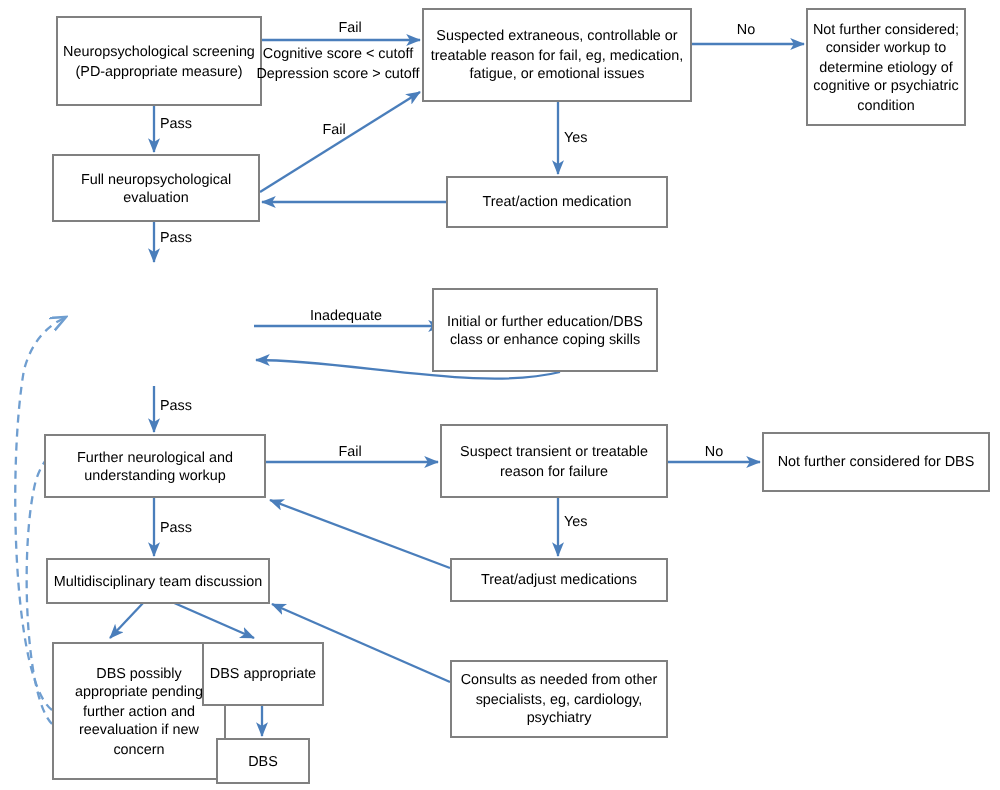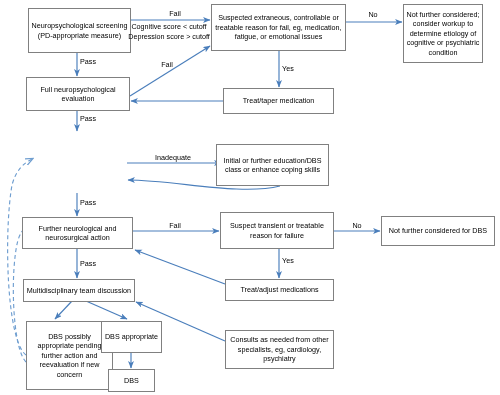--- a/index.html
+++ b/index.html
@@ -90,30 +90,30 @@
 
   <div class="node" style="left:403px;top:4px;width:80px;height:59px;">
     <span>Not further considered; consider workup to determine etiology of cognitive or psychiatric condition</span>
   </div>
 
   <div class="node" style="left:26px;top:77px;width:104px;height:34px;">
     <span>Full neuropsychological evaluation</span>
   </div>
 
   <div class="node" style="left:223px;top:88px;width:111px;height:26px;">
-    <span>Treat/taper medication</span>
+    <span>Treat/action medication</span>
   </div>
 
 
   <div class="node" style="left:216px;top:144px;width:113px;height:42px;">
     <span>Initial or further education/DBS class or enhance coping skills</span>
   </div>
 
   <div class="node" style="left:22px;top:217px;width:111px;height:32px;">
-    <span>Further neurological and neurosurgical action</span>
+    <span>Further neurological and understanding workup</span>
   </div>
 
   <div class="node" style="left:220px;top:212px;width:114px;height:37px;">
     <span>Suspect transient or treatable reason for failure</span>
   </div>
 
   <div class="node" style="left:23px;top:279px;width:112px;height:23px;">
     <span>Multidisciplinary team discussion</span>
   </div>
 

